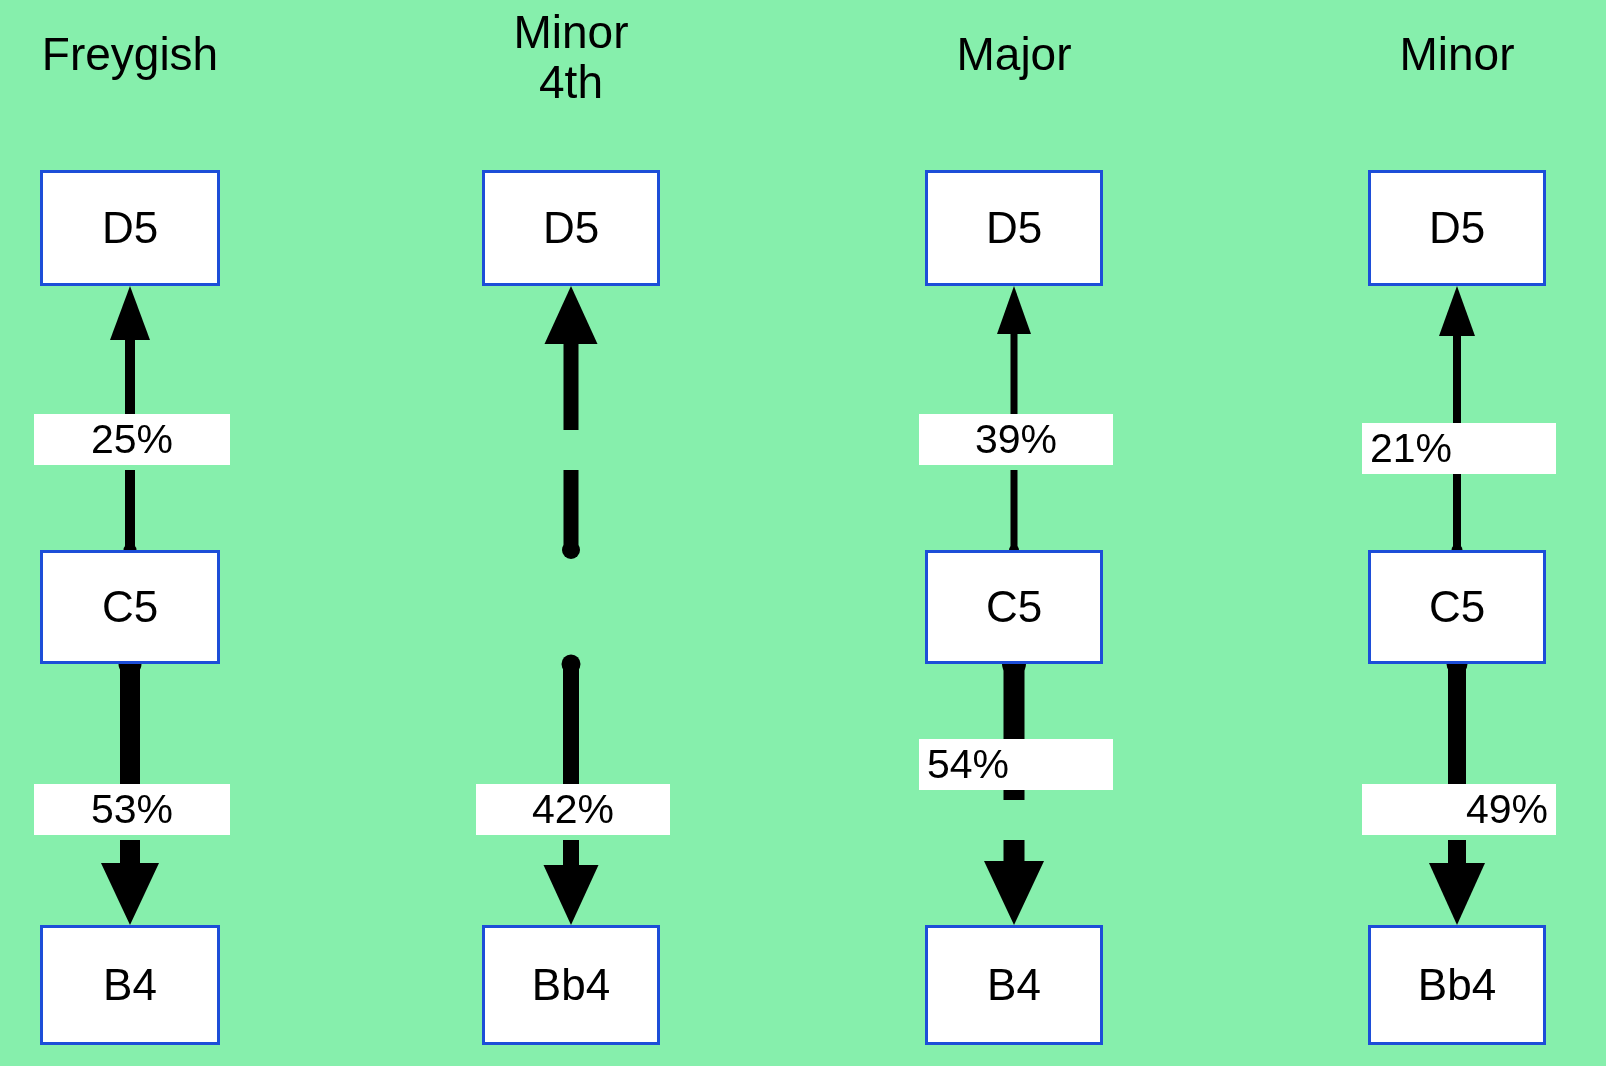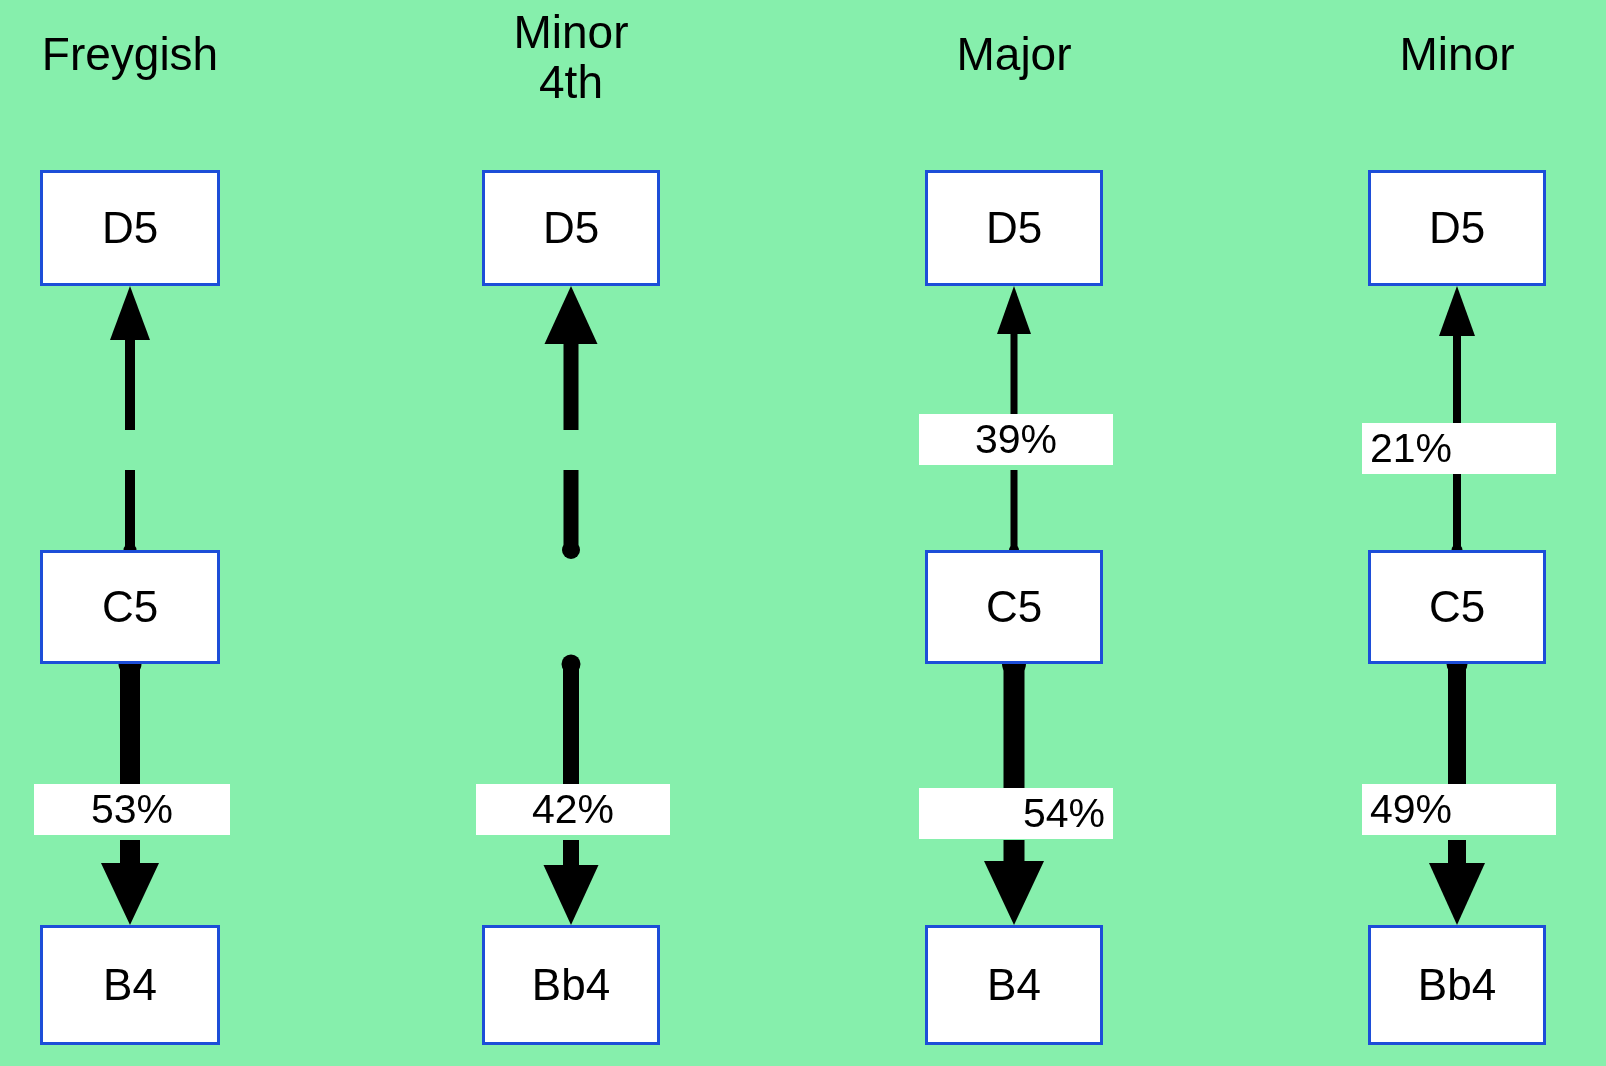--- a/index.html
+++ b/index.html
@@ -69,20 +69,21 @@
       <div class="note-box" style="left:0px; top:550px; width:180px; height:114px;">C5</div>
       <div class="note-box" style="left:0px; top:925px; width:180px; height:120px;">B4</div>
       <svg class="arrow-svg" width="260" height="266" viewBox="-40 286 260 266" style="left:-40px; top:286px;">
         <g fill="#000000" stroke="none">
           <circle cx="90" cy="550" r="6.5"></circle>
           <rect x="85" y="470" width="10" height="80"></rect>
           <rect x="85" y="340" width="10" height="90"></rect>
           <polygon points="90,286 70,340 110,340"></polygon>
         </g>
       </svg>
+      <div class="pct-label" style="top: 414px; left: 0px; width: 180px; text-align: center; transform: translateX(-6px);">25%</div>
       <svg class="arrow-svg" width="296" height="263" viewBox="-58 664 296 263" style="left:-58px; top:664px;">
         <g fill="#000000" stroke="none">
           <circle cx="90" cy="664" r="11.5"></circle>
           <rect x="80" y="664" width="20" height="136"></rect>
           <rect x="80" y="840" width="20" height="23"></rect>
           <polygon points="90,925 61,863 119,863"></polygon>
         </g>
       </svg>
       <div class="pct-label" style="top: 784px; left: 0px; width: 180px; text-align: center; transform: translateX(-6px);">53%</div>
     </div>
@@ -124,21 +125,21 @@
       </svg>
       <div class="pct-label" style="top: 414px; left: 0px; width: 178px; text-align: center; transform: translateX(-6px);">39%</div>
       <svg class="arrow-svg" width="298" height="263" viewBox="-60 664 298 263" style="left:-60px; top:664px;">
         <g fill="#000000" stroke="none">
           <circle cx="89" cy="664" r="12"></circle>
           <rect x="78.5" y="664" width="21" height="136"></rect>
           <rect x="78.5" y="840" width="21" height="21"></rect>
           <polygon points="89,925 59,861 119,861"></polygon>
         </g>
       </svg>
-      <div class="pct-label" style="top: 788px; left: 0px; width: 178px; text-align: right; transform: translateX(-6px);">54%</div>
+      <div class="pct-label" style="top: 739px; left: 0px; width: 178px; text-align: left; transform: translateX(-6px);">54%</div>
     </div>
     <div class="column" style="left:1368px; width:178px;">
       <div class="col-title" style="top:30px;">Minor</div>
       <div class="note-box" style="left:0px; top:170px; width:178px; height:116px;">D5</div>
       <div class="note-box" style="left:0px; top:550px; width:178px; height:114px;">C5</div>
       <div class="note-box" style="left:0px; top:925px; width:178px; height:120px;">Bb4</div>
       <svg class="arrow-svg" width="250" height="266" viewBox="-36 286 250 266" style="left:-36px; top:286px;">
         <g fill="#000000" stroke="none">
           <circle cx="89" cy="550" r="5.5"></circle>
           <rect x="85" y="470" width="8" height="80"></rect>
@@ -148,15 +149,15 @@
       </svg>
       <div class="pct-label" style="top: 423px; left: 0px; width: 178px; text-align: left; transform: translateX(-6px);">21%</div>
       <svg class="arrow-svg" width="290" height="263" viewBox="-56 664 290 263" style="left:-56px; top:664px;">
         <g fill="#000000" stroke="none">
           <circle cx="89" cy="664" r="10.5"></circle>
           <rect x="80" y="664" width="18" height="136"></rect>
           <rect x="80" y="840" width="18" height="23"></rect>
           <polygon points="89,925 61,863 117,863"></polygon>
         </g>
       </svg>
-      <div class="pct-label" style="top: 784px; left: 0px; width: 178px; text-align: left; transform: translateX(-6px);">49%</div>
+      <div class="pct-label" style="top: 784px; left: 0px; width: 178px; text-align: right; transform: translateX(-6px);">49%</div>
     </div>
   </div>
 
 </body></html>

